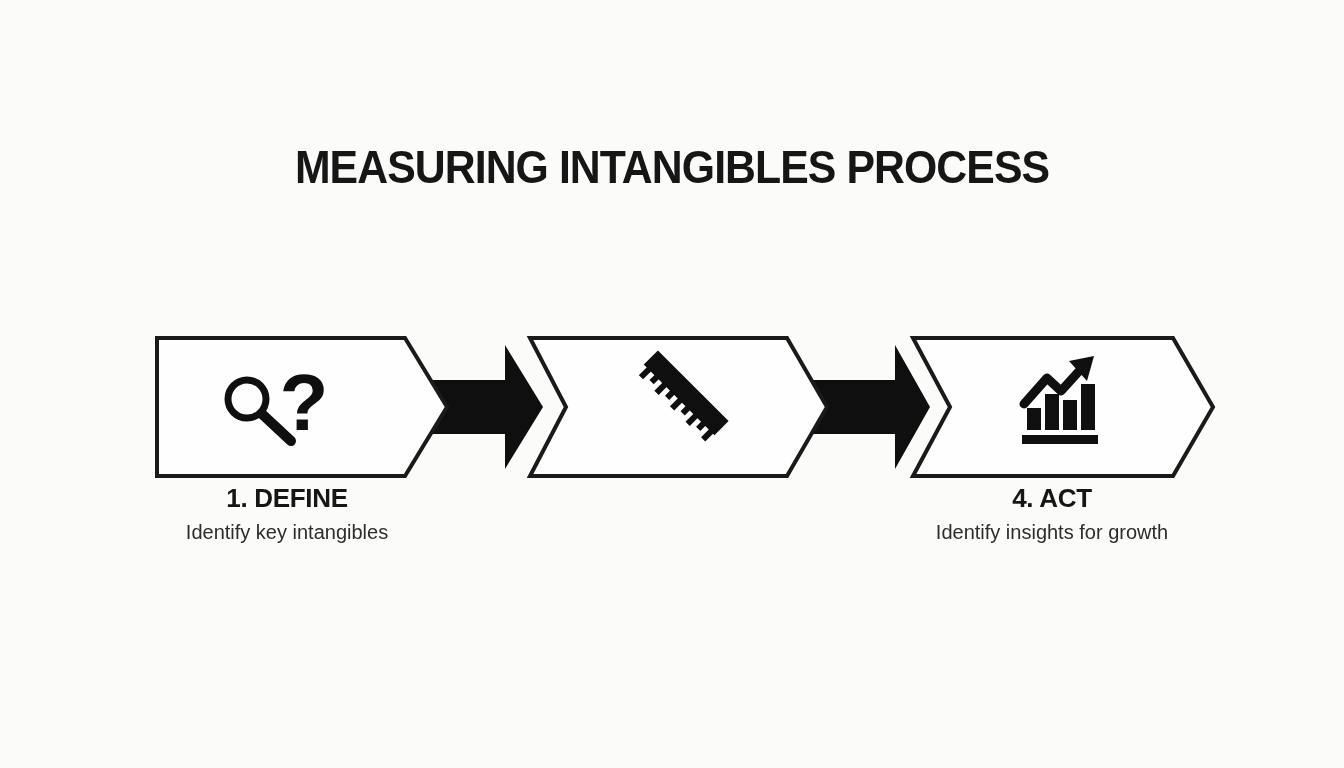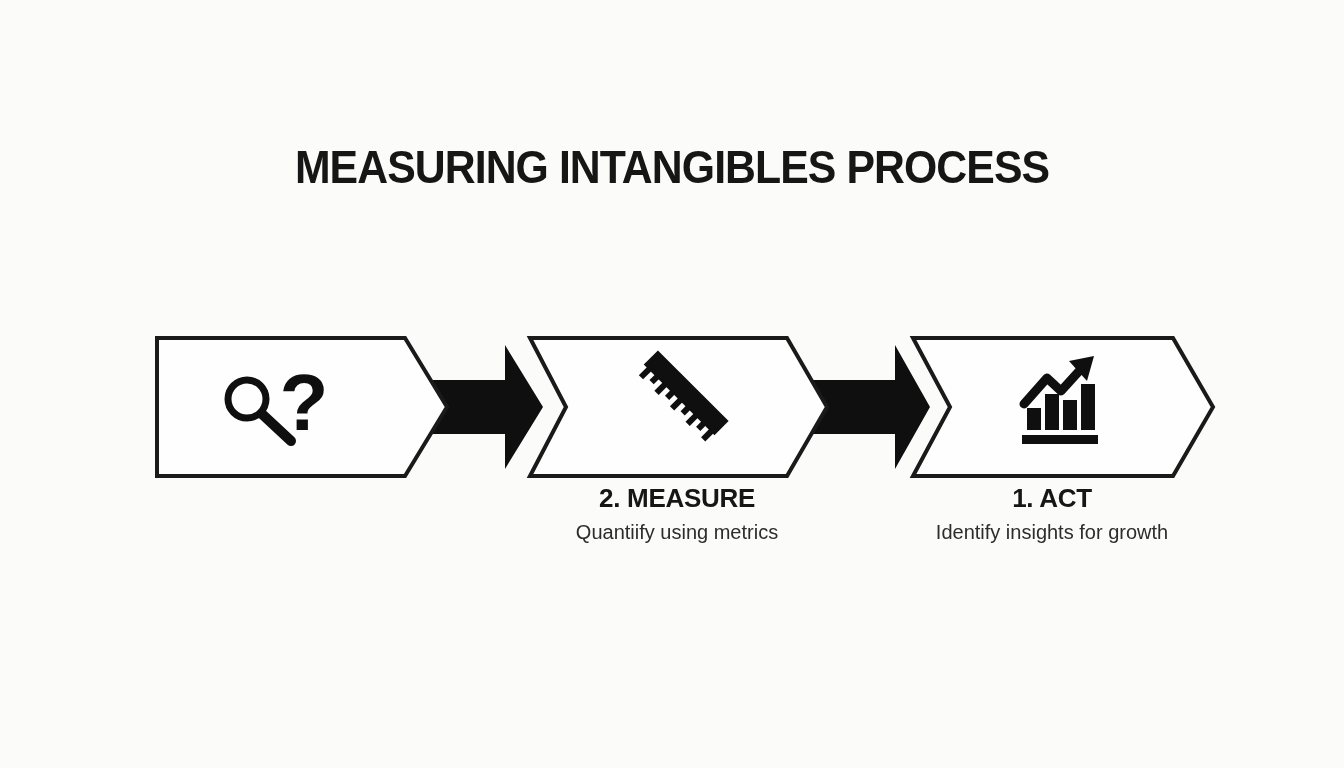--- a/index.html
+++ b/index.html
@@ -104,22 +104,22 @@
       <polyline class="icon-stroke" stroke-width="9" stroke-linecap="round" stroke-linejoin="round" points="1024,404 1047,378 1061,391 1081,369"></polyline>
       <polygon class="icon-ink" points="1094,356 1069,361 1087,381"></polygon>
       <rect class="icon-ink" x="1027" y="408" width="14" height="22"></rect>
       <rect class="icon-ink" x="1045" y="394" width="14" height="36"></rect>
       <rect class="icon-ink" x="1063" y="400" width="14" height="30"></rect>
       <rect class="icon-ink" x="1081" y="384" width="14" height="46"></rect>
       <rect class="icon-ink" x="1022" y="435" width="76" height="9"></rect>
     </g>
   </svg>
 
-  <div class="step-text step-2">
-    <div class="label">2. MEASURE</div>
-    <div class="desc">Quantiify using metrics</div>
+  <div class="step-text step-1">
+    <div class="label">1. DEFINE</div>
+    <div class="desc">Identify key intangibles</div>
   </div>
   <div class="step-text step-3">
-    <div class="label">1. ACT</div>
+    <div class="label">4. ACT</div>
     <div class="desc">Identify insights for growth</div>
   </div>
 
 </div>
 
 </body></html>

